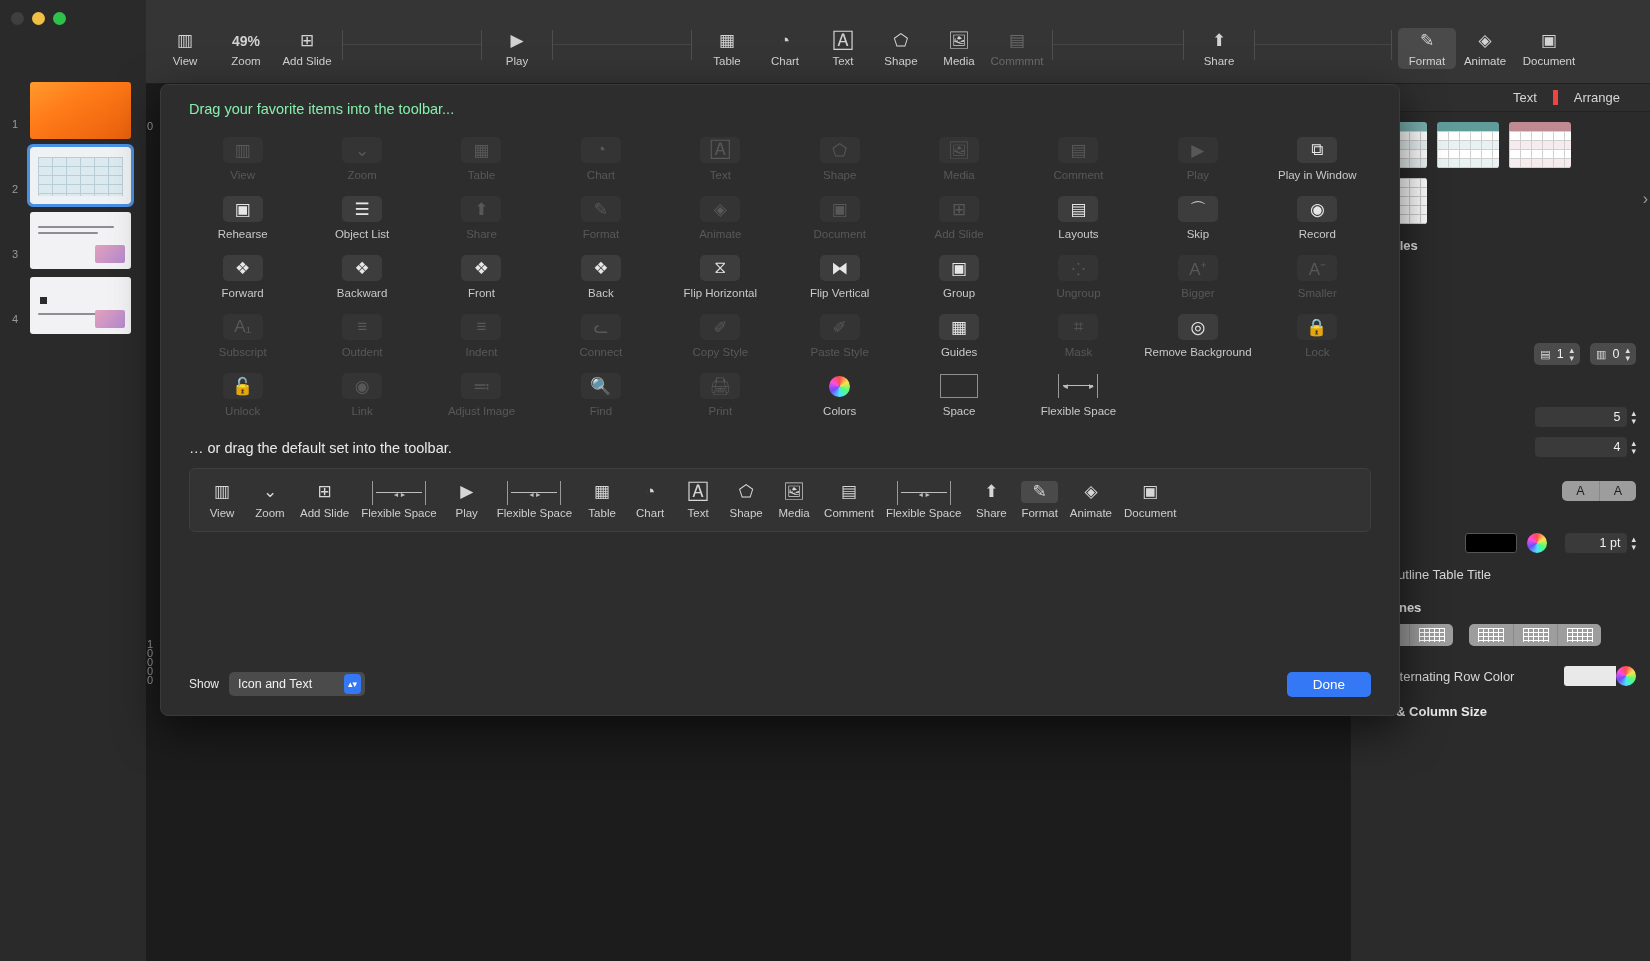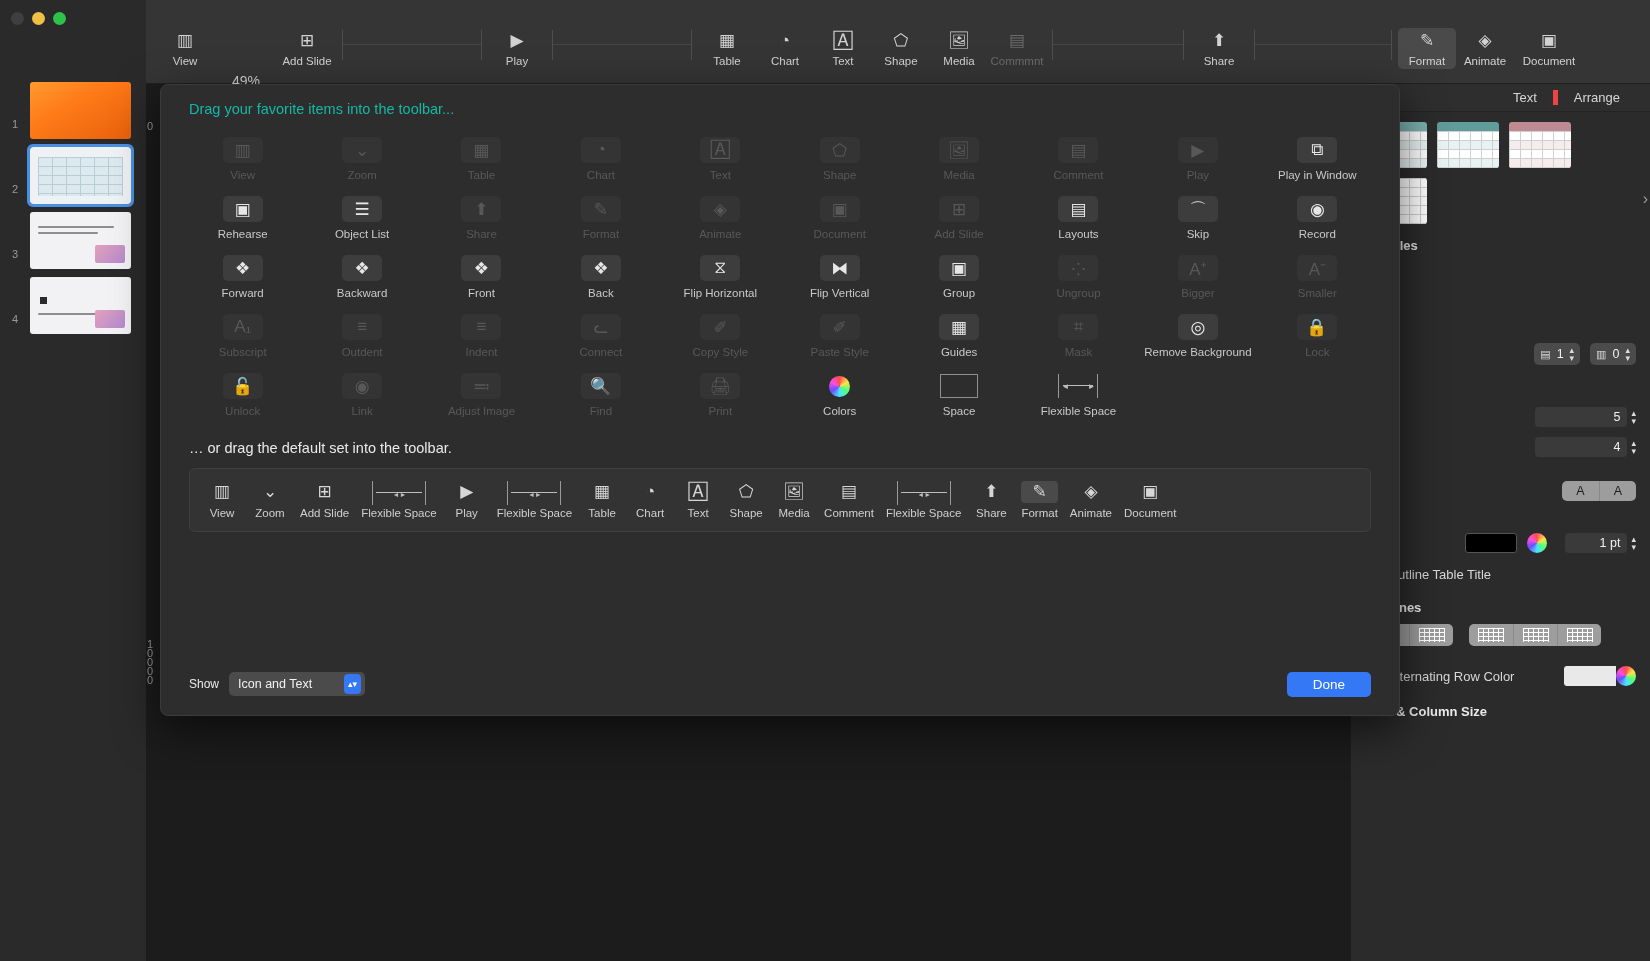--- a/index.html
+++ b/index.html
@@ -82,21 +82,21 @@
 
   .tb-items { position: absolute; left: 10px; top: 30px; display: flex; align-items: flex-start; }
   .tb {
     width: 58px; text-align: center; color: #d2d2d2; cursor: default;
   }
   .tb .gl { font-size: 17px; line-height: 22px; display:block; height: 22px; }
   .tb .lb { font-size: 11.5px; margin-top: 3px; display: block; }
   .tb.dim { color: #6b6b6b; }
   .tb.active { background: #4a4a4a; border-radius: 5px; padding: 2px 0; margin-top:-2px; }
   .tb.zoom { width: 64px; }
-  .tb.zoom .gl { font-size: 14px; font-weight: normal; margin-top: 40px; }
+  .tb.zoom .gl { font-size: 14px; font-weight: bold; }
   .tb-flex {
     width: 140px; height: 30px; margin: 0 6px;
     border-left: 1px solid #4e4e4e; border-right: 1px solid #4e4e4e;
     position: relative;
   }
   .tb-flex::before {
     content:''; position:absolute; left:0; right:0; top:14px; height:1px; background:#454545;
   }
 
   
@@ -184,21 +184,21 @@
   .ruler-num { position: absolute; color: #9c9c9c; font-size: 11px; }
 
   
   .sheet {
     position: absolute; left: 160px; top: 84px; width: 1240px; height: 632px;
     background: #2d2d2d; border-radius: 8px;
     box-shadow: 0 14px 44px rgba(0,0,0,.6);
     border: 1px solid #3a3a3a;
   }
   .sheet-h {
-    font-size: 14.5px; color: #14b8a6; padding: 16px 0 0 28px; font-weight: normal;
+    font-size: 14.5px; color: #86efac; padding: 16px 0 0 28px; font-weight: normal;
   }
   .palette {
     padding: 14px 22px 0 22px;
     display: grid; grid-template-columns: repeat(10, 1fr); row-gap: 4px;
   }
   .pitem {
     text-align: center; padding: 6px 2px 4px 2px; cursor: default;
   }
   .pitem .pic {
     width: 40px; height: 26px; margin: 0 auto;

